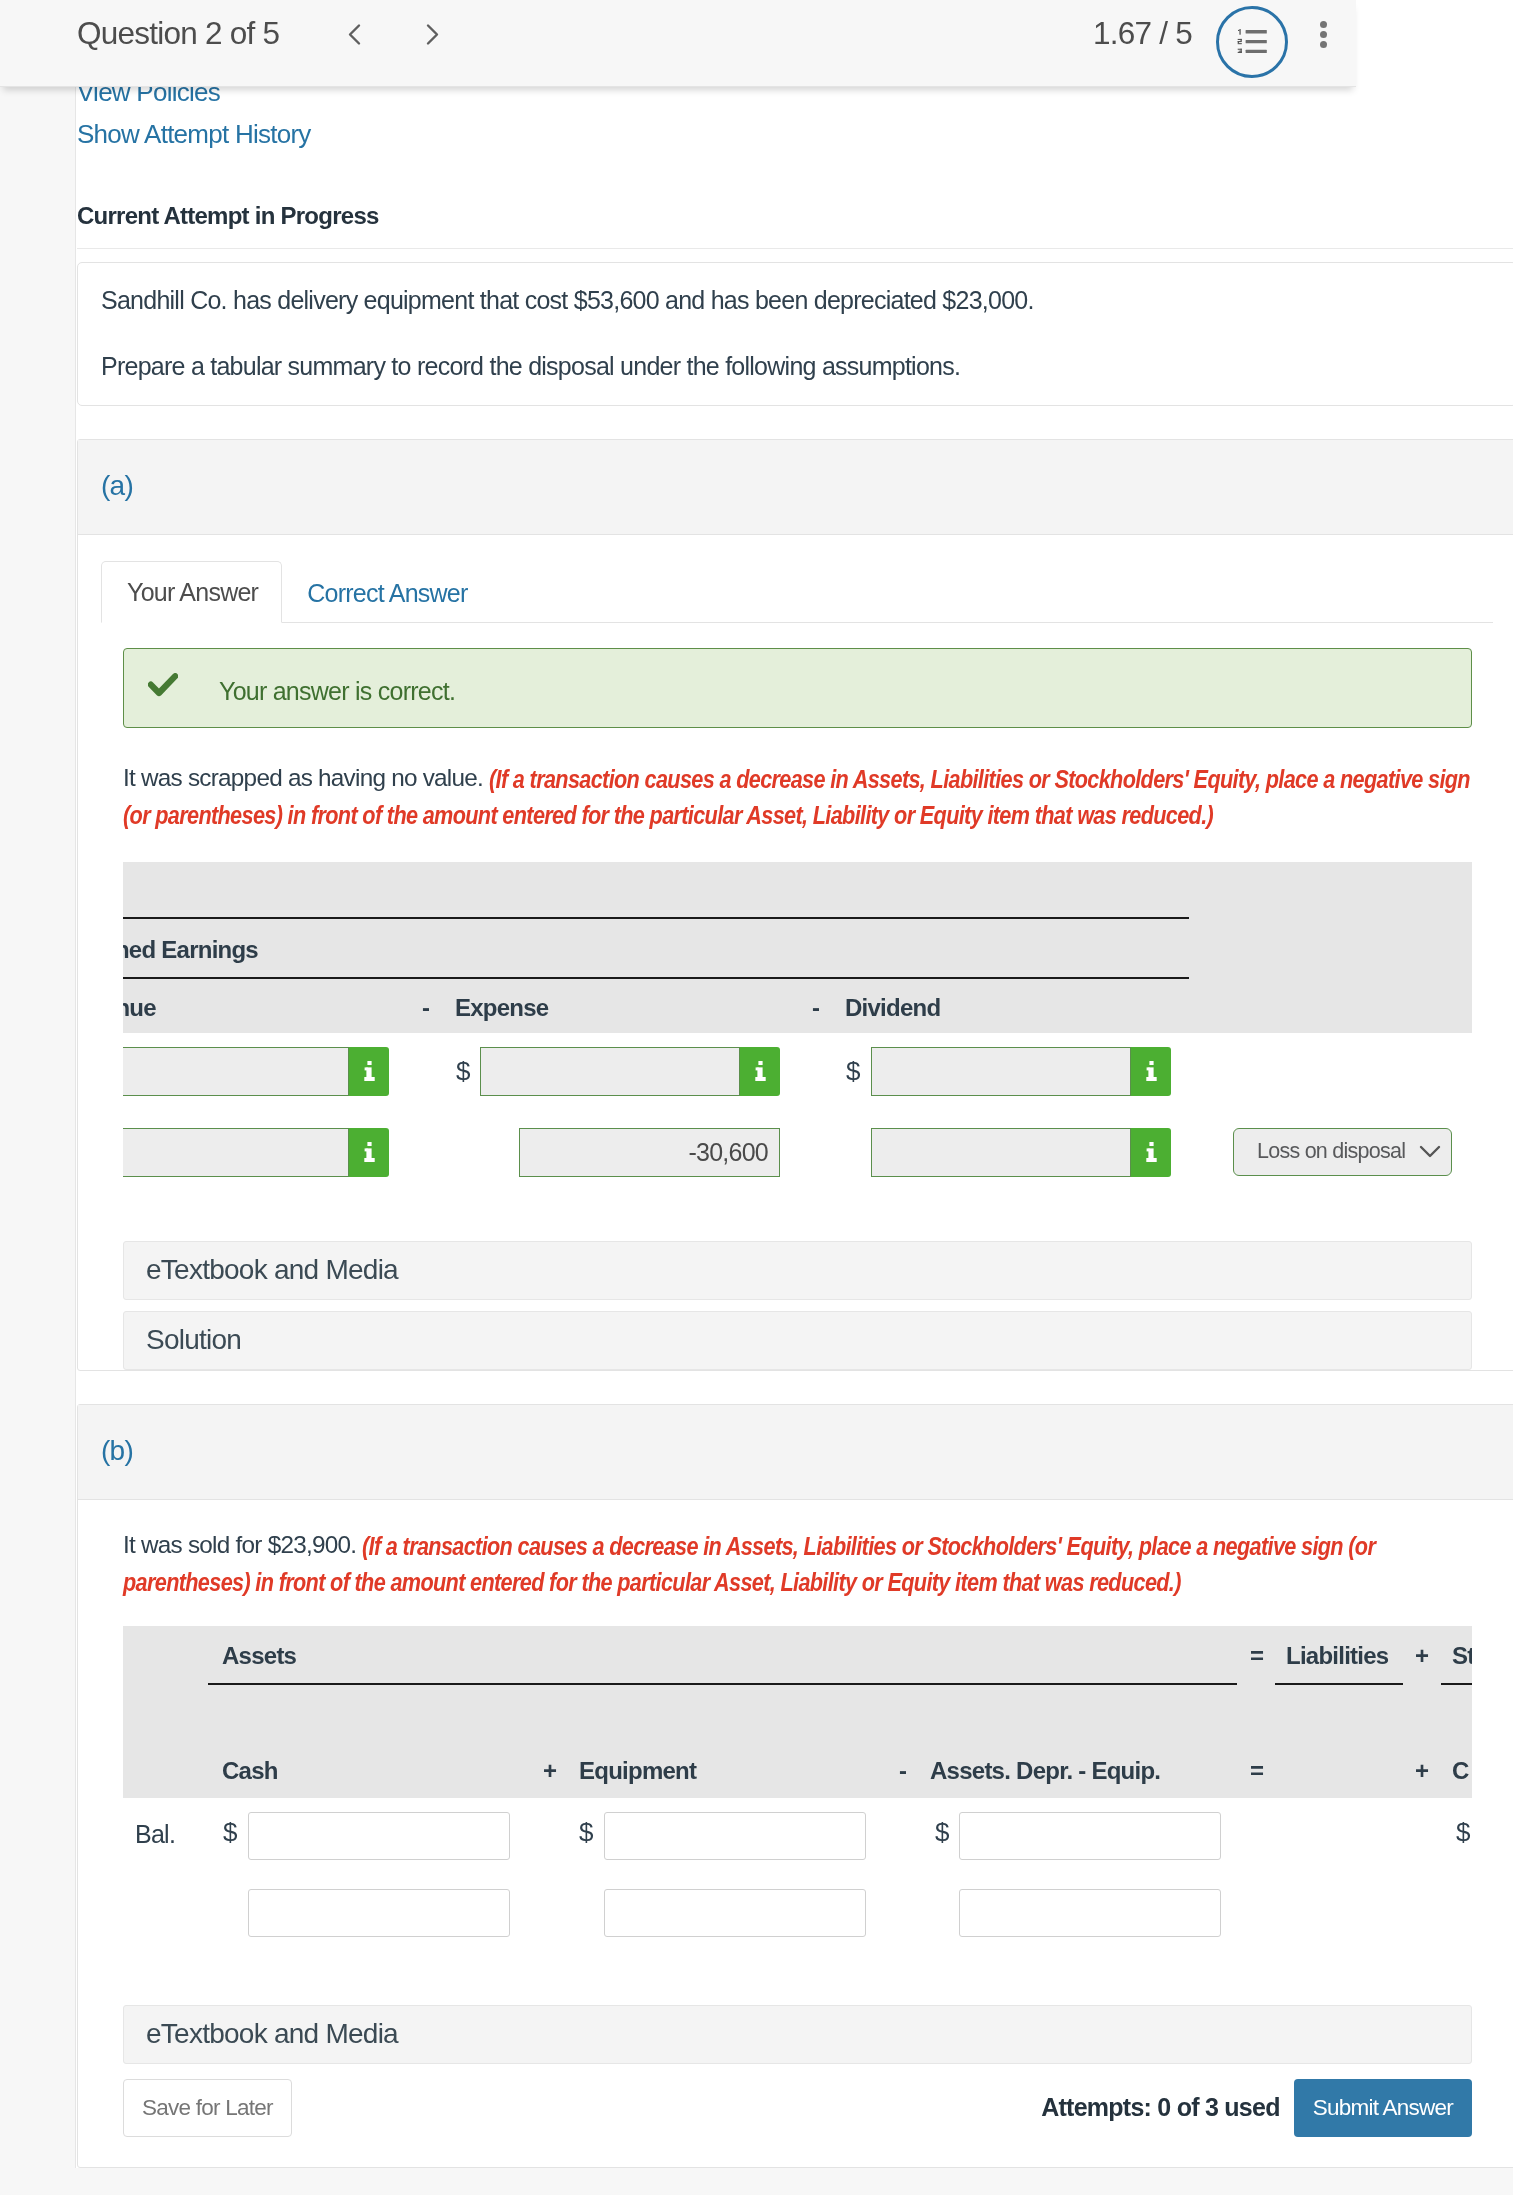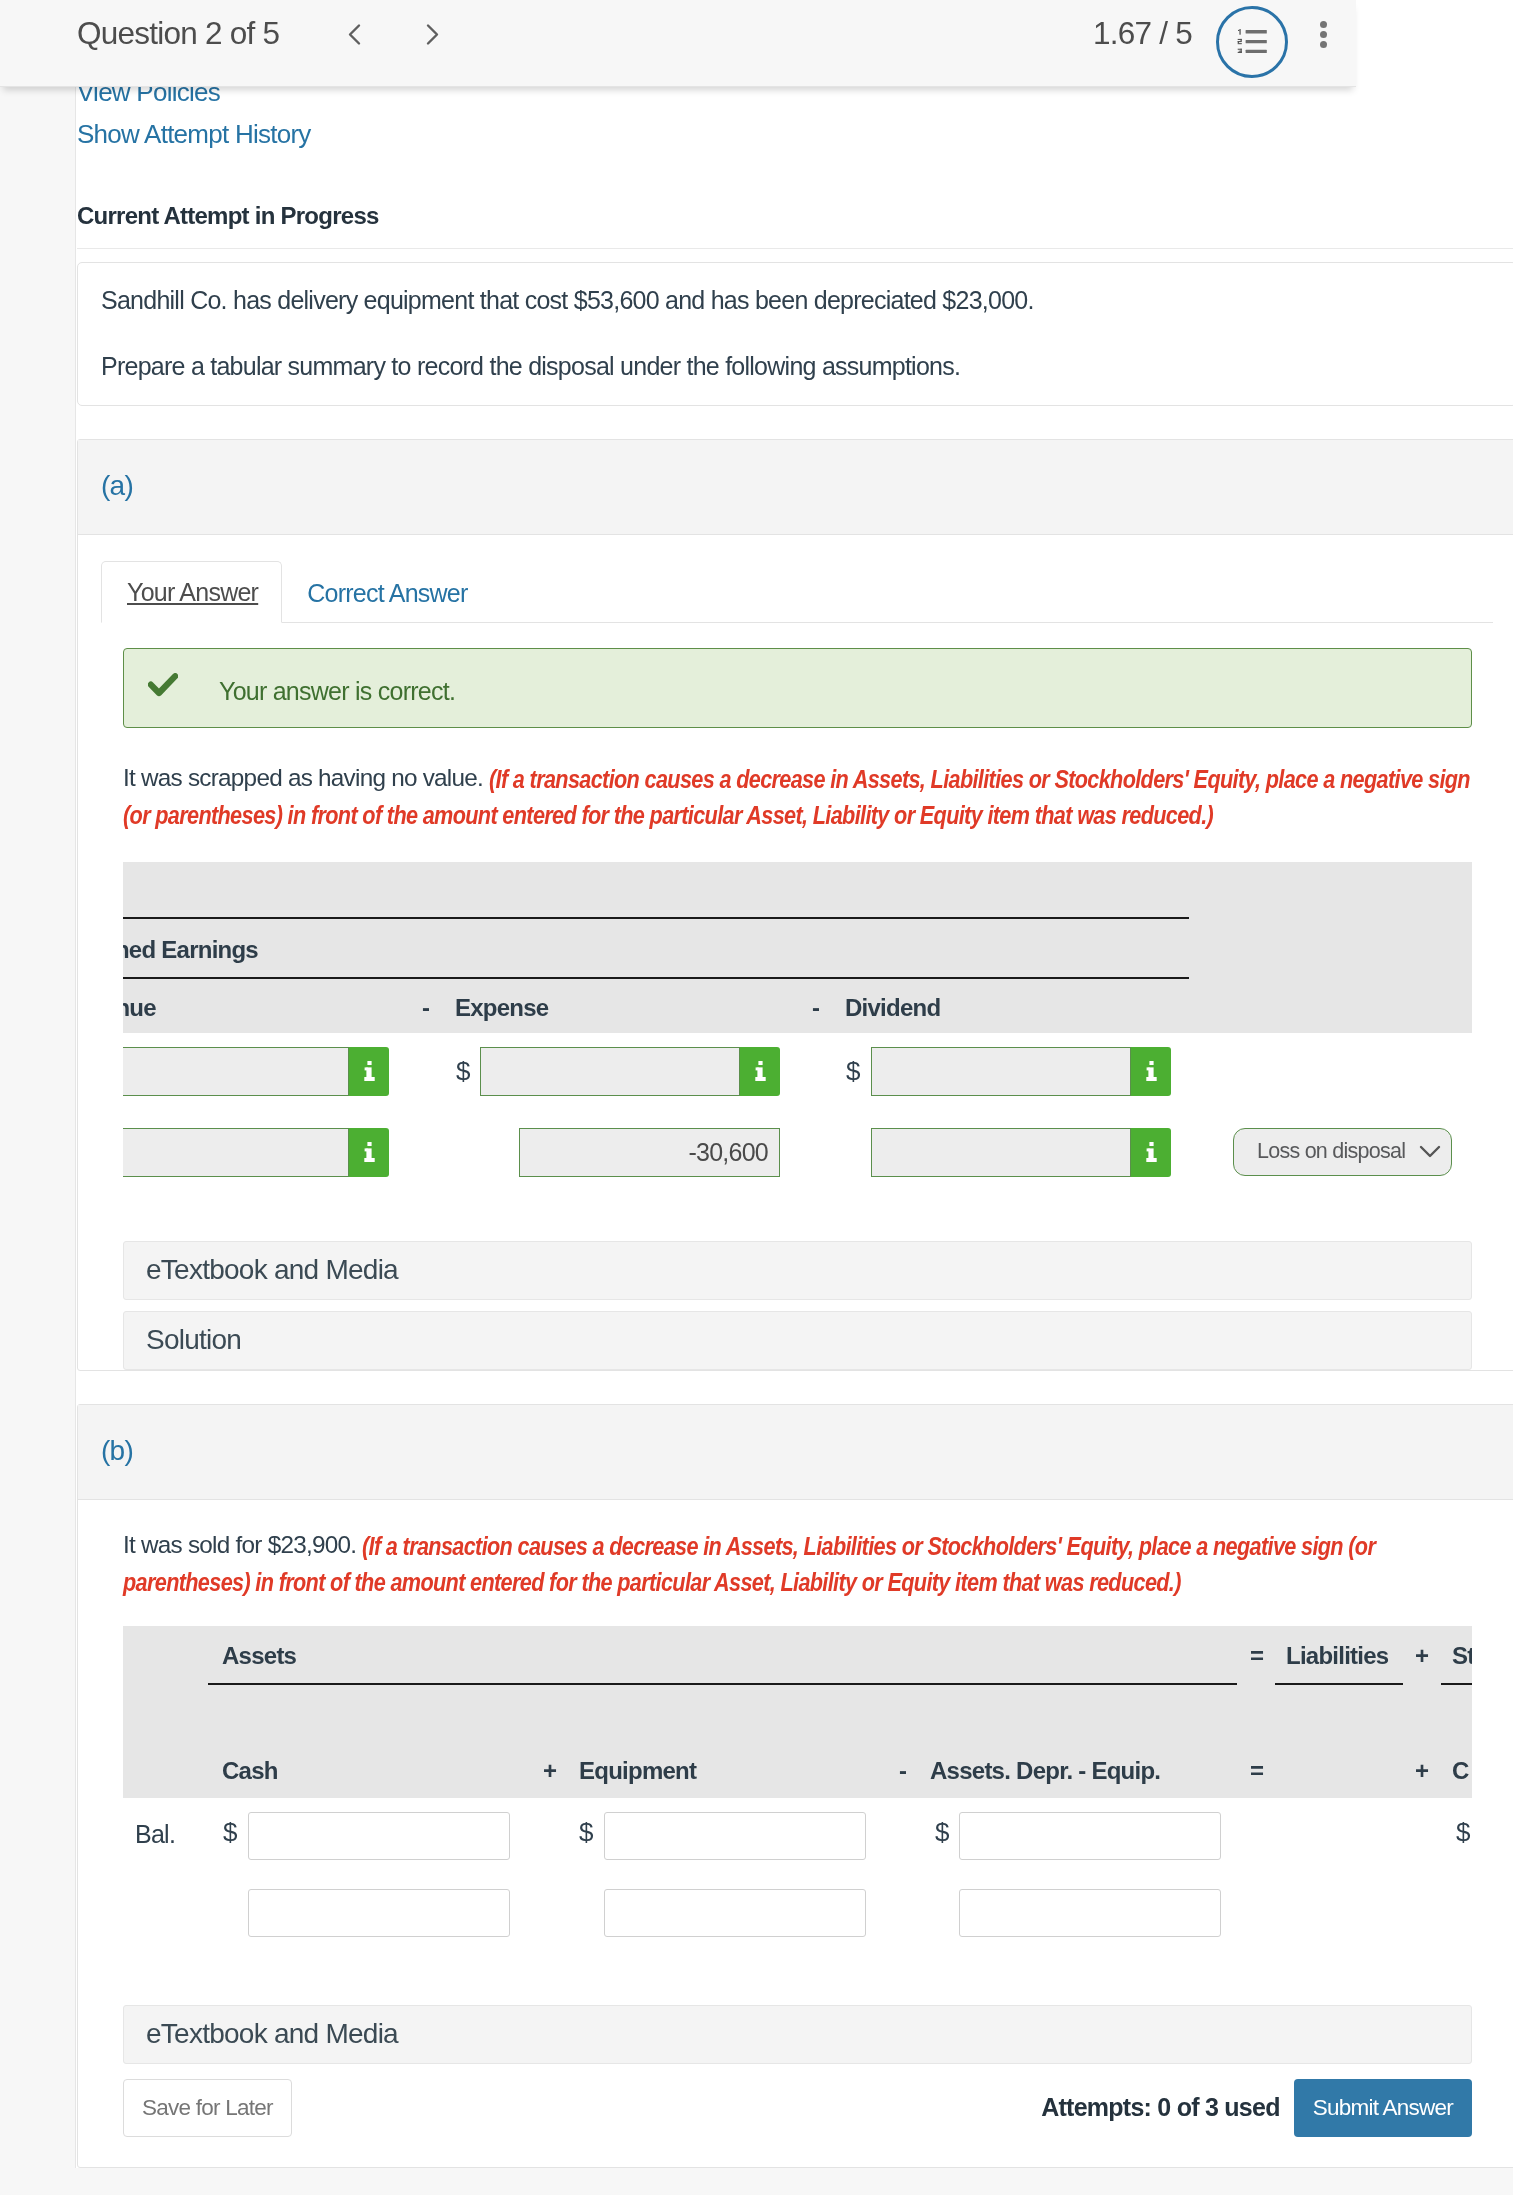--- a/index.html
+++ b/index.html
@@ -53,21 +53,21 @@
   
   .part { margin-top:33px; border:1px solid #e3e3e3; border-radius:3px; background:#fff; }
   .part-head { background:#f4f4f4; border-bottom:1px solid #e3e3e3; height:95px; display:flex; align-items:center; padding-left:23px;}
   .part-label { color:#2673a4; font-size:28px; line-height:1; position:relative; top:-1px;}
   .part-body { padding:0 23px 0 23px; }
 
   
   .tabs { display:flex; align-items:flex-end; height:66px; margin-top:22px; position:relative;}
   .tabs:after{content:"";position:absolute;left:0;right:0;bottom:0;height:1px;background:#e3e3e3;}
   .tab { font-size:25px; padding:18px 23px 17px 25px; position:relative; z-index:2; line-height:1;}
-  .tab.active { border:1px solid #e3e3e3; border-bottom:1px solid #fff; border-radius:5px 5px 0 0; color:#4d4d4d; background:#fff;text-decoration:underline;}
+  .tab.active { border:1px solid #e3e3e3; border-bottom:1px solid #fff; border-radius:5px 5px 0 0; color:#4d4d4d; background:#fff;}
   .tab.inactive { color:#2673a4; }
 
   .tabpane { padding:0 21px 0 22px; }
 
   
   .alert-ok { margin-top:25px; background:#e4efda; border:1px solid #5e8f48; border-radius:4px;
               height:80px; display:flex; align-items:center; padding-left:24px; }
   .alert-ok .txt { font-size:25px; color:#3f7030; margin-left:41px; line-height:1; position:relative; top:4px;}
 
   
@@ -85,21 +85,21 @@
   .op { position:absolute; font-size:24px; font-weight:700; color:#2e3d49; line-height:1;}
   .rlabel { position:absolute; font-size:25px; color:#30404d; line-height:1;}
 
   .ibox { position:absolute; display:flex; height:49px; }
   .ibox .fld { background:#ededed; border:1px solid #5b8f4c; height:49px; font-size:25px;
          color:#4a4a4a; text-align:right; padding:0 11px; line-height:47px; }
   .ibox .badge { width:40px; height:49px; background:#4caf32; display:flex; align-items:center; justify-content:center;
             border-radius:0 3px 3px 0; font-size:0;}
   .wbox { position:absolute; background:#fff; border:1px solid #d0d0d0; border-radius:3px; height:48px; }
   .dollar { position:absolute; font-size:26px; color:#30404d; line-height:1;}
-  .sel { position:absolute; background:#ededed; border:1px solid #5b8f4c; border-radius:12px; height:48px;
+  .sel { position:absolute; background:#ededed; border:1px solid #5b8f4c; border-radius:6px; height:48px;
          display:flex; align-items:center; justify-content:space-between; padding:0 10px 0 23px; font-size:21.5px; color:#58595b; white-space:nowrap;}
 
   
   .acc { background:#f4f4f4; border:1px solid #e6e6e6; border-radius:3px; height:59px;
          display:flex; align-items:center; padding-left:22px; font-size:28px; color:#3b4a54;}
 
   .attempts { text-align:right; font-size:25px; font-weight:700; color:#25323d;}
 
   .btn-save { border:1px solid #dcdcdc; background:#fff; border-radius:4px; height:58px; padding:0 18px;
               font-size:22.5px; color:#767676; font-family:"Liberation Sans", sans-serif; letter-spacing:-0.75px;}

